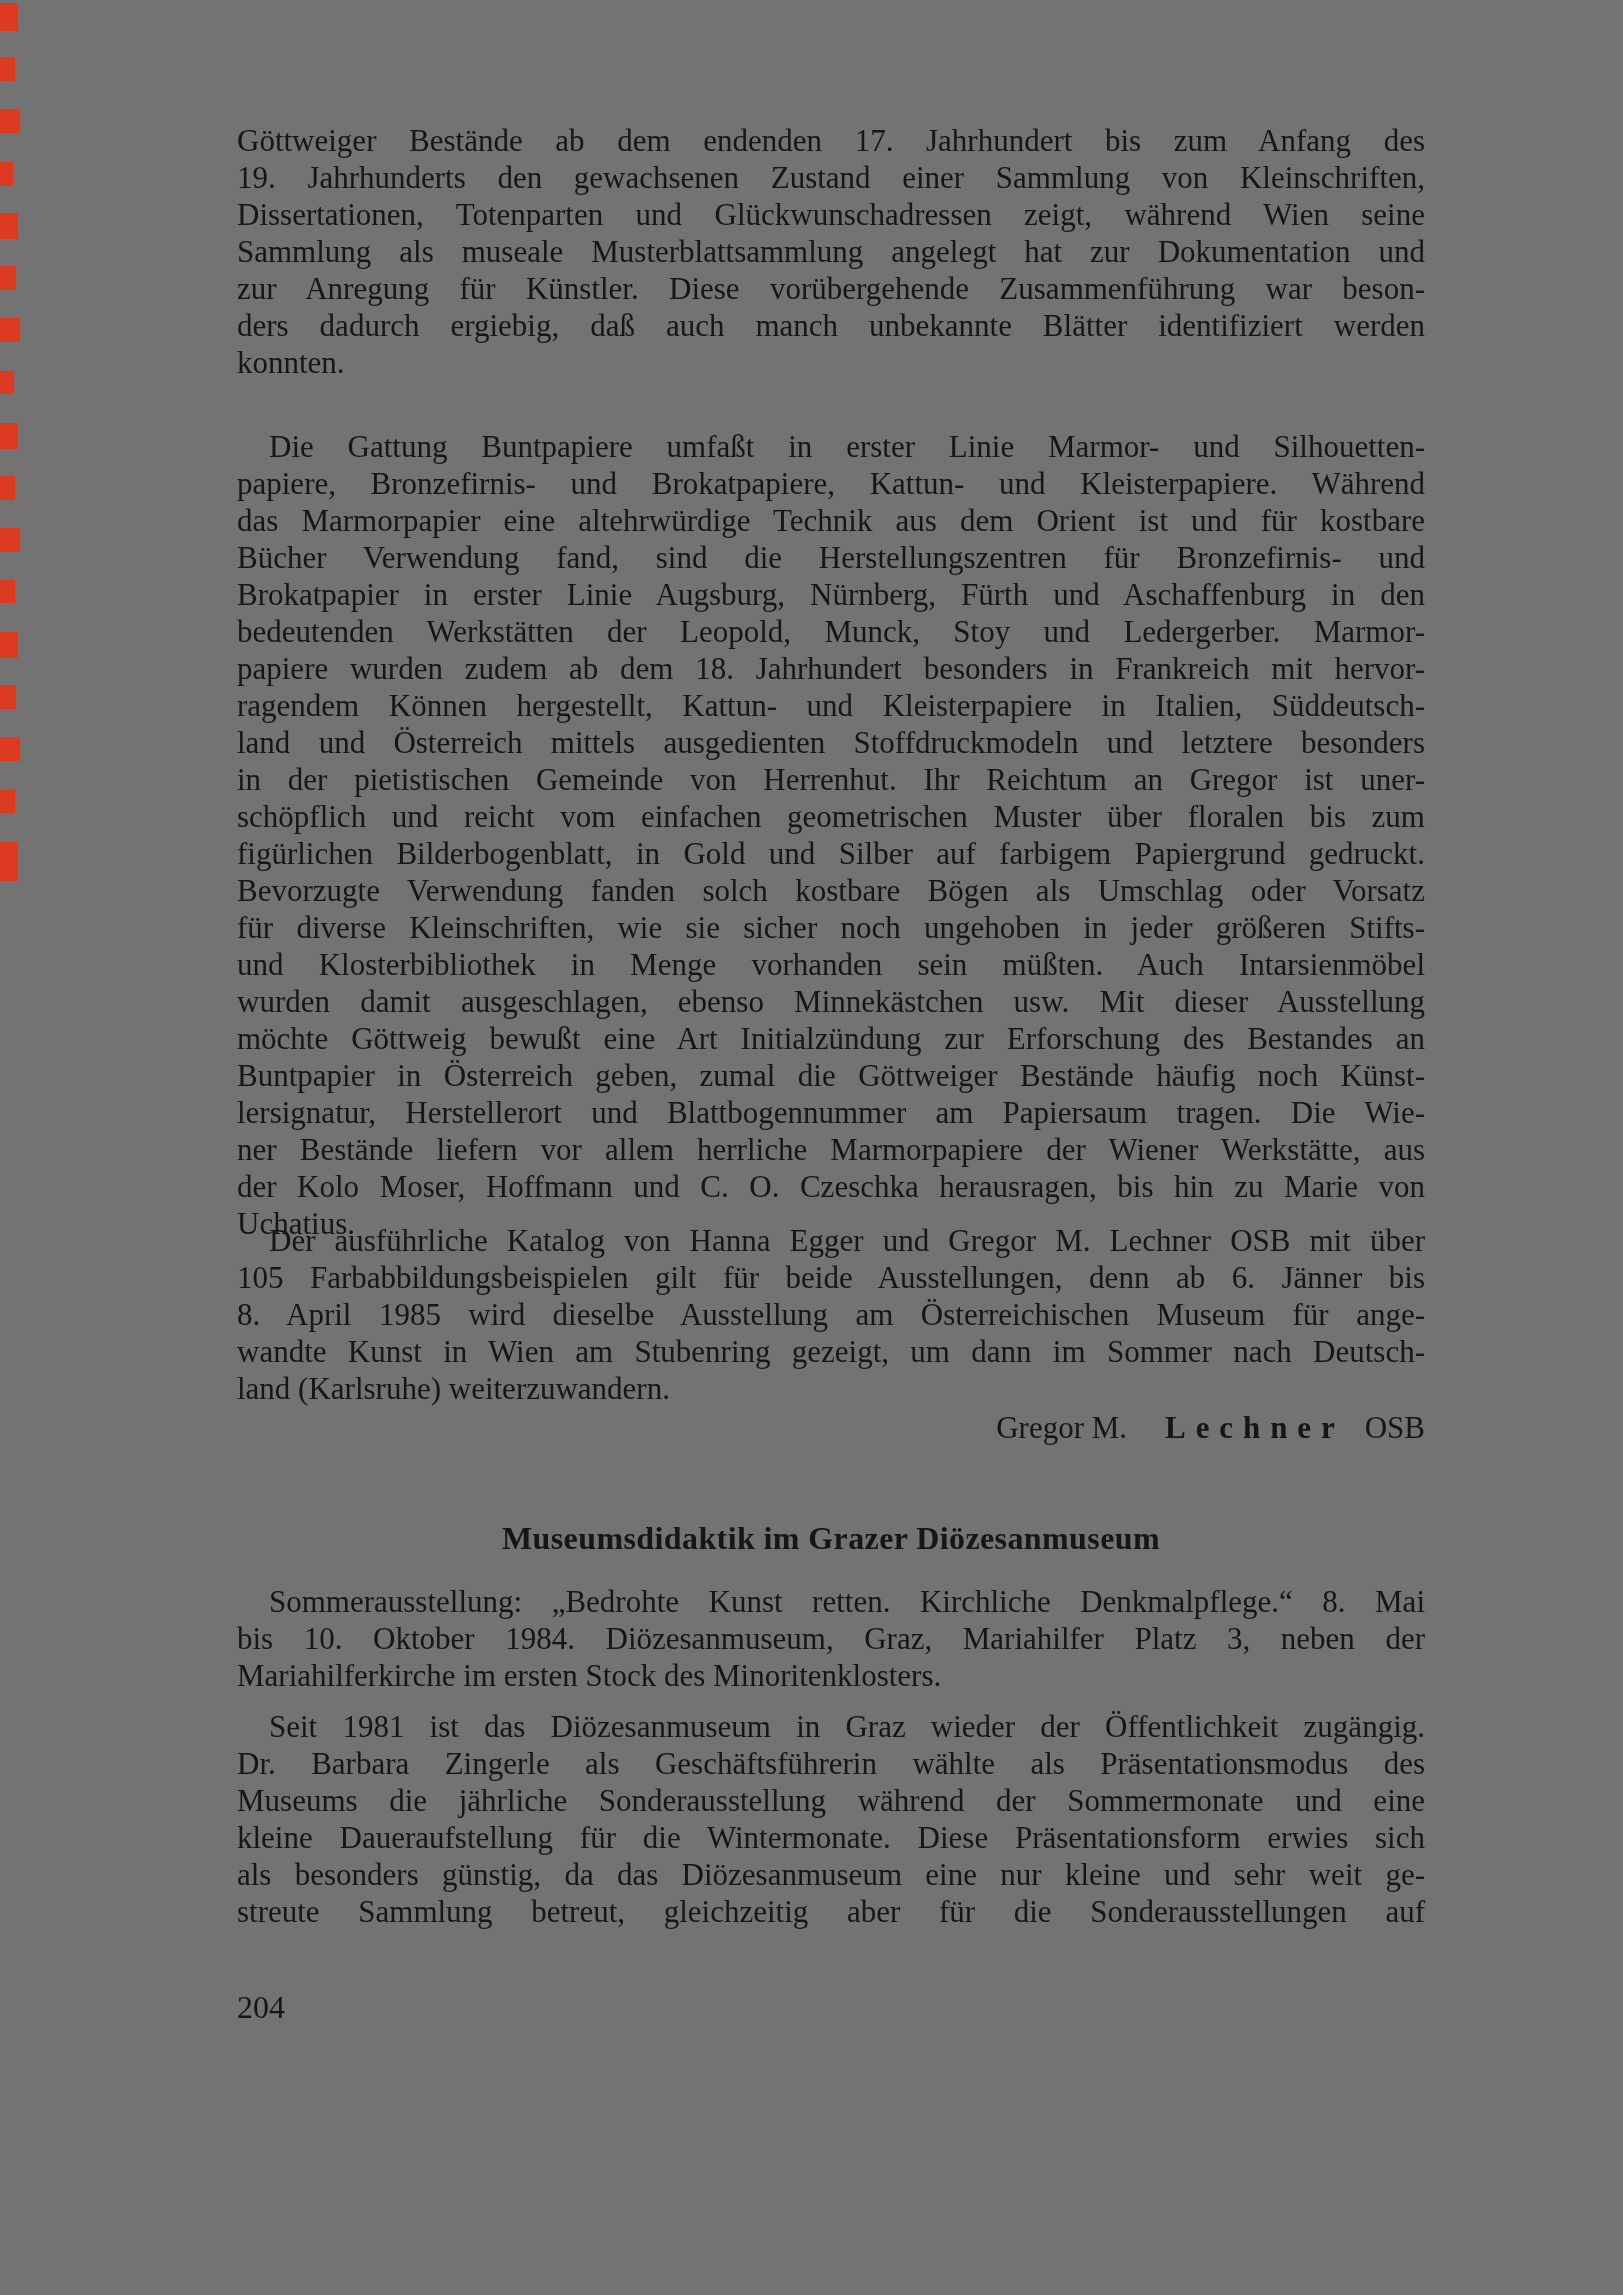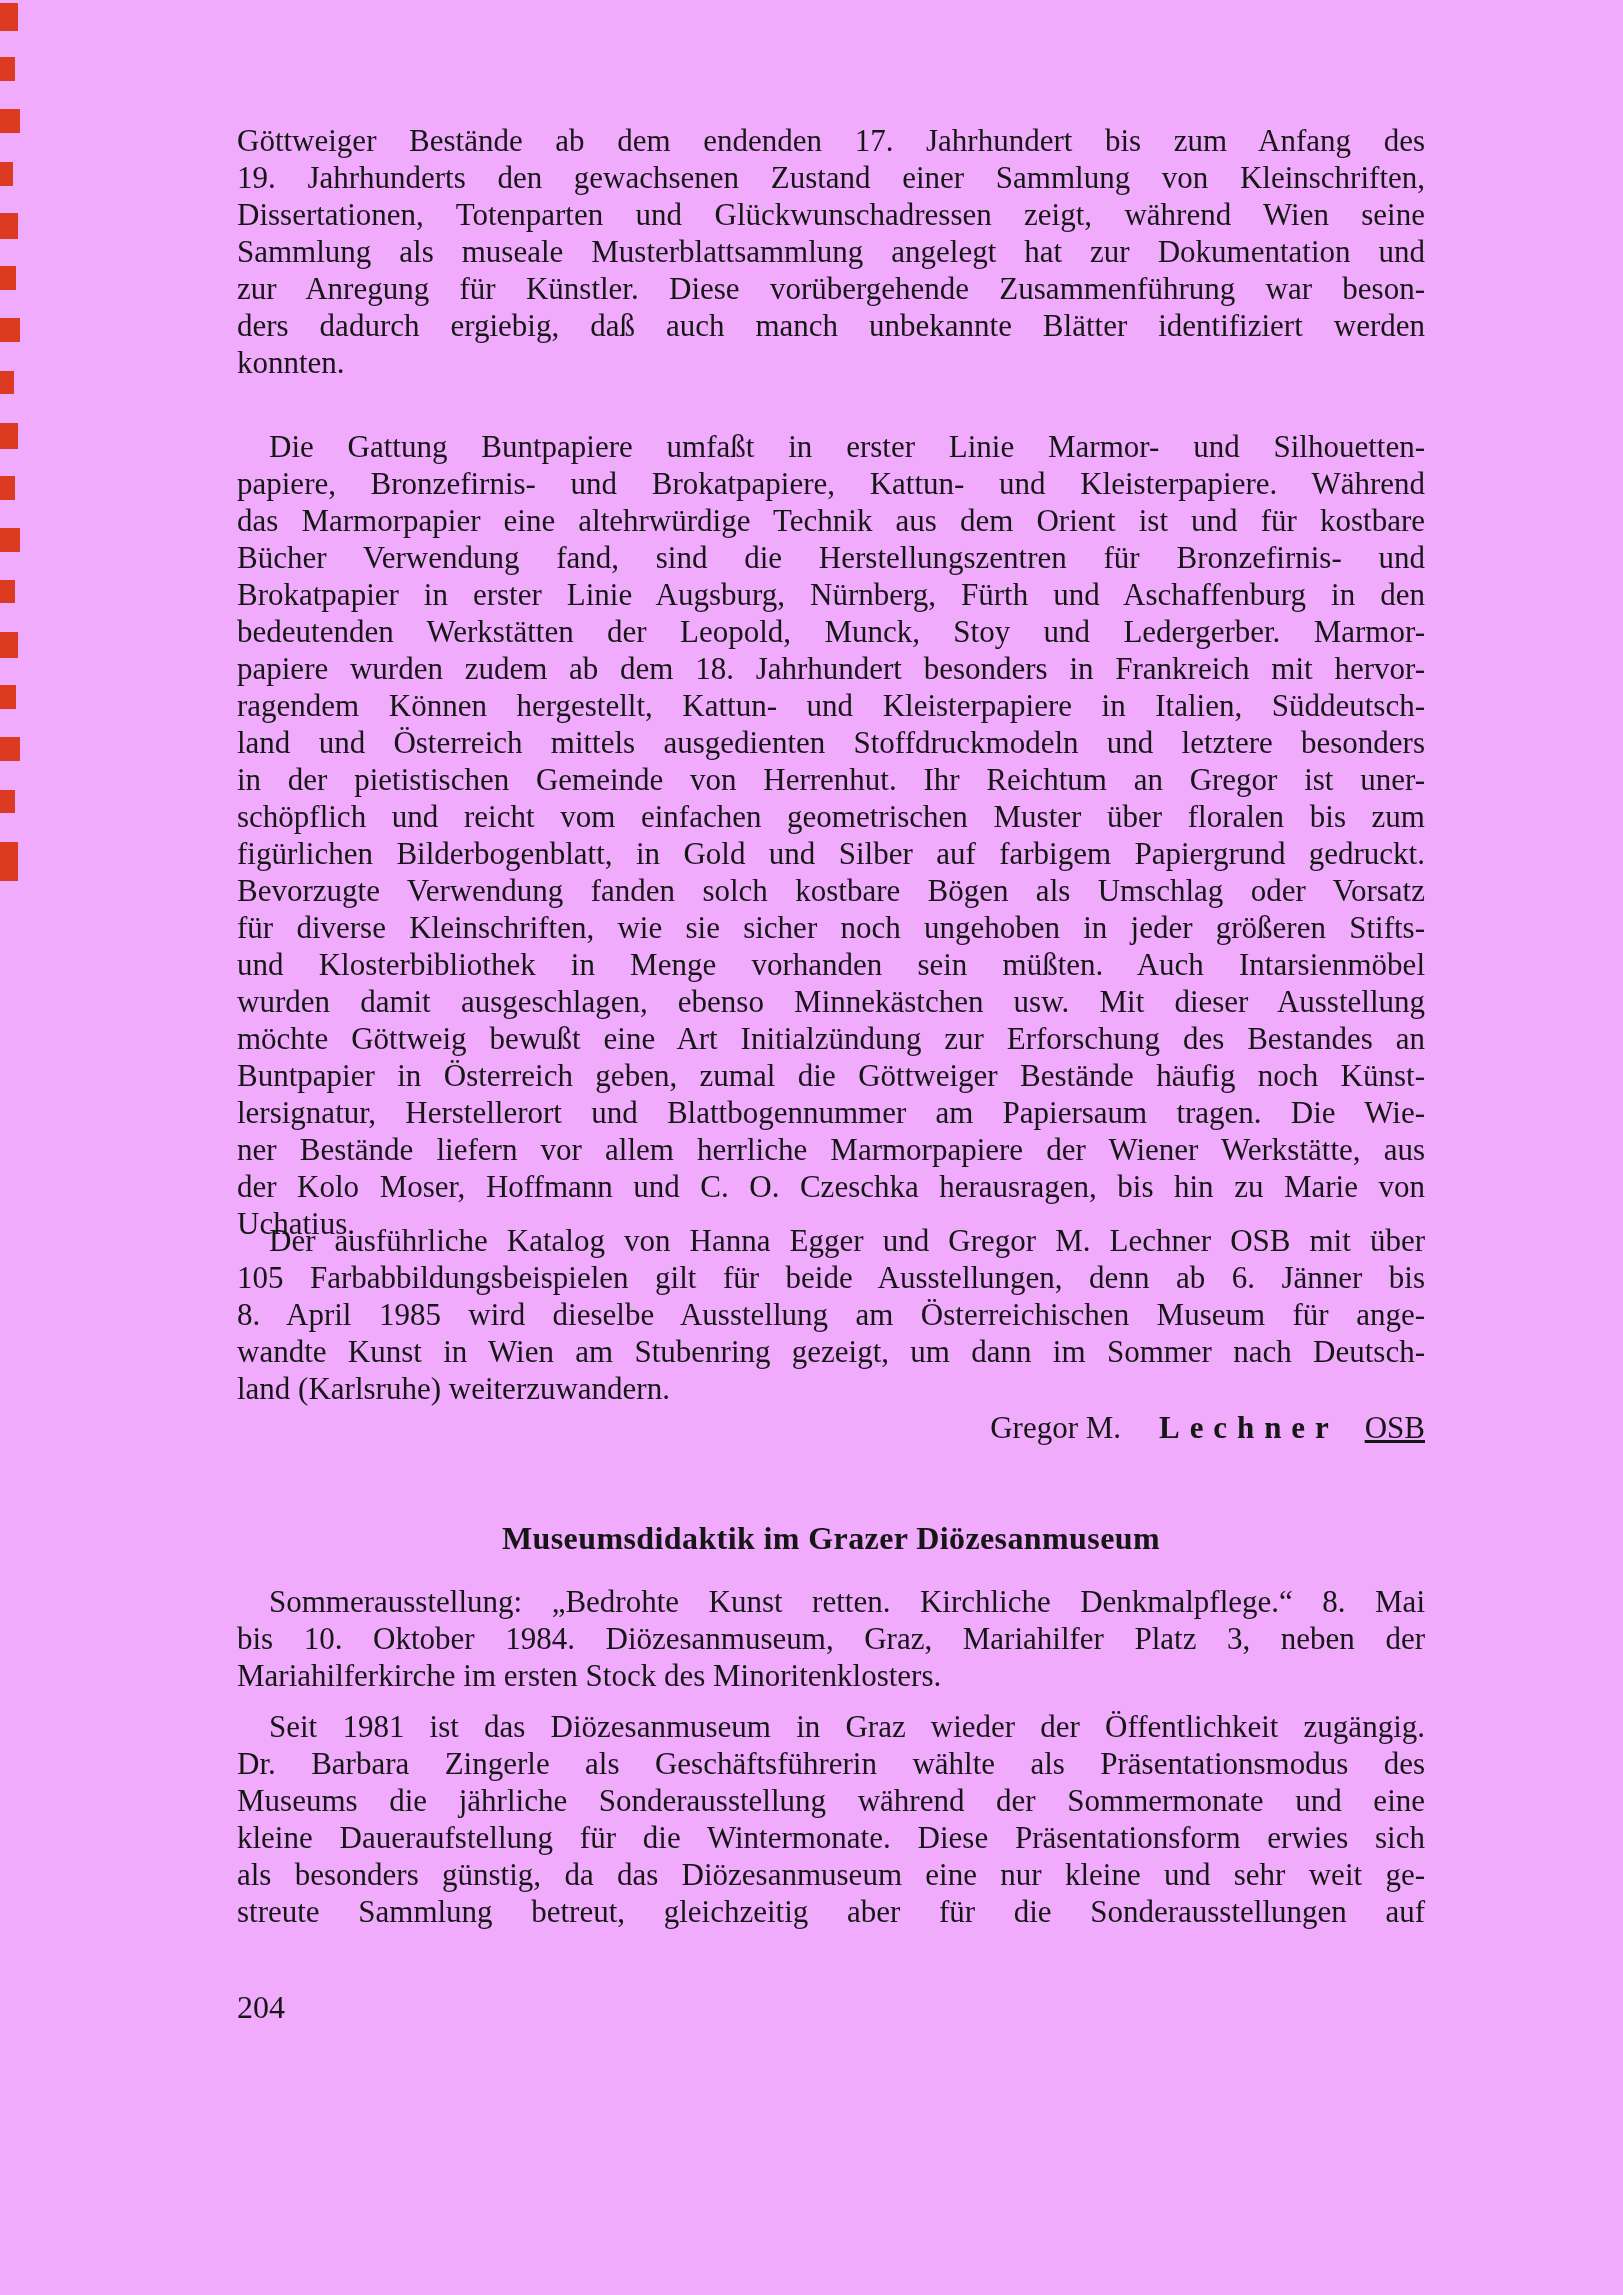--- a/index.html
+++ b/index.html
@@ -1,21 +1,21 @@
 <!DOCTYPE html>
 <html style="font-size:13px"><head>
 <meta charset="utf-8">
 <style>
   * { margin: 0; padding: 0; box-sizing: border-box; }
   html, body { background: #ffffff; }
   .page {
     position: relative;
     width: 1623px;
     height: 2295px;
-    background: #f0abfc;
+    background: #737373;
     overflow: hidden;
     font-family: "Liberation Serif", serif;
     color: #161616;
   }
   .col {
     position: absolute;
     left: 237px;
     width: 1188px;
     font-size: 31px;
     line-height: 37px;
@@ -39,22 +39,21 @@
     font-size: 31px;
     line-height: 37px;
     text-align: right;
   }
   .signature .sp-name {
     letter-spacing: 0.32em;
     margin-left: 38px;
     font-weight: bold;
   }
   .signature .sp-suffix {
-    margin-left: 26px;
-    text-decoration: underline;
+    margin-left: 20px;
   }
   .heading {
     position: absolute;
     left: 237px;
     width: 1188px;
     top: 1520px;
     font-size: 32px;
     line-height: 37px;
     font-weight: 700;
     text-align: center;

